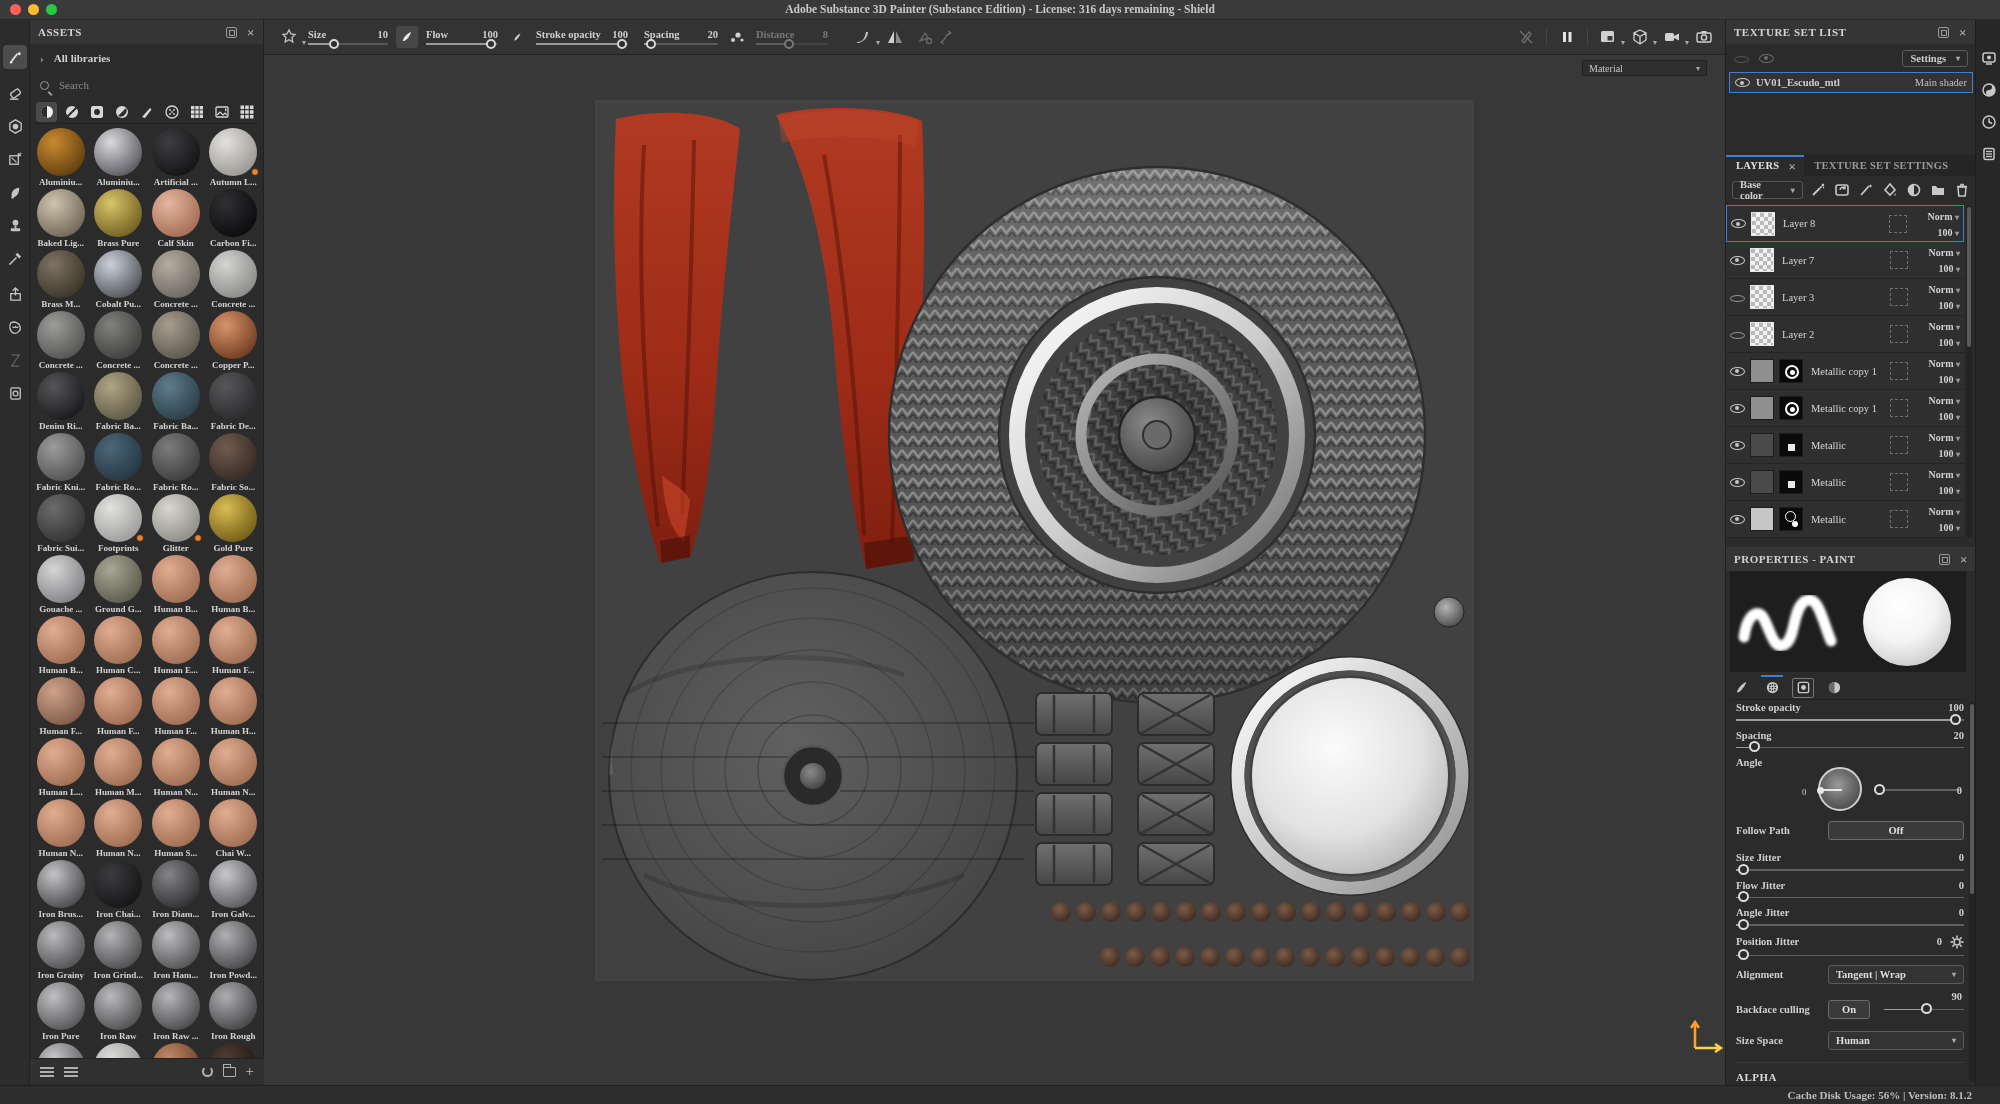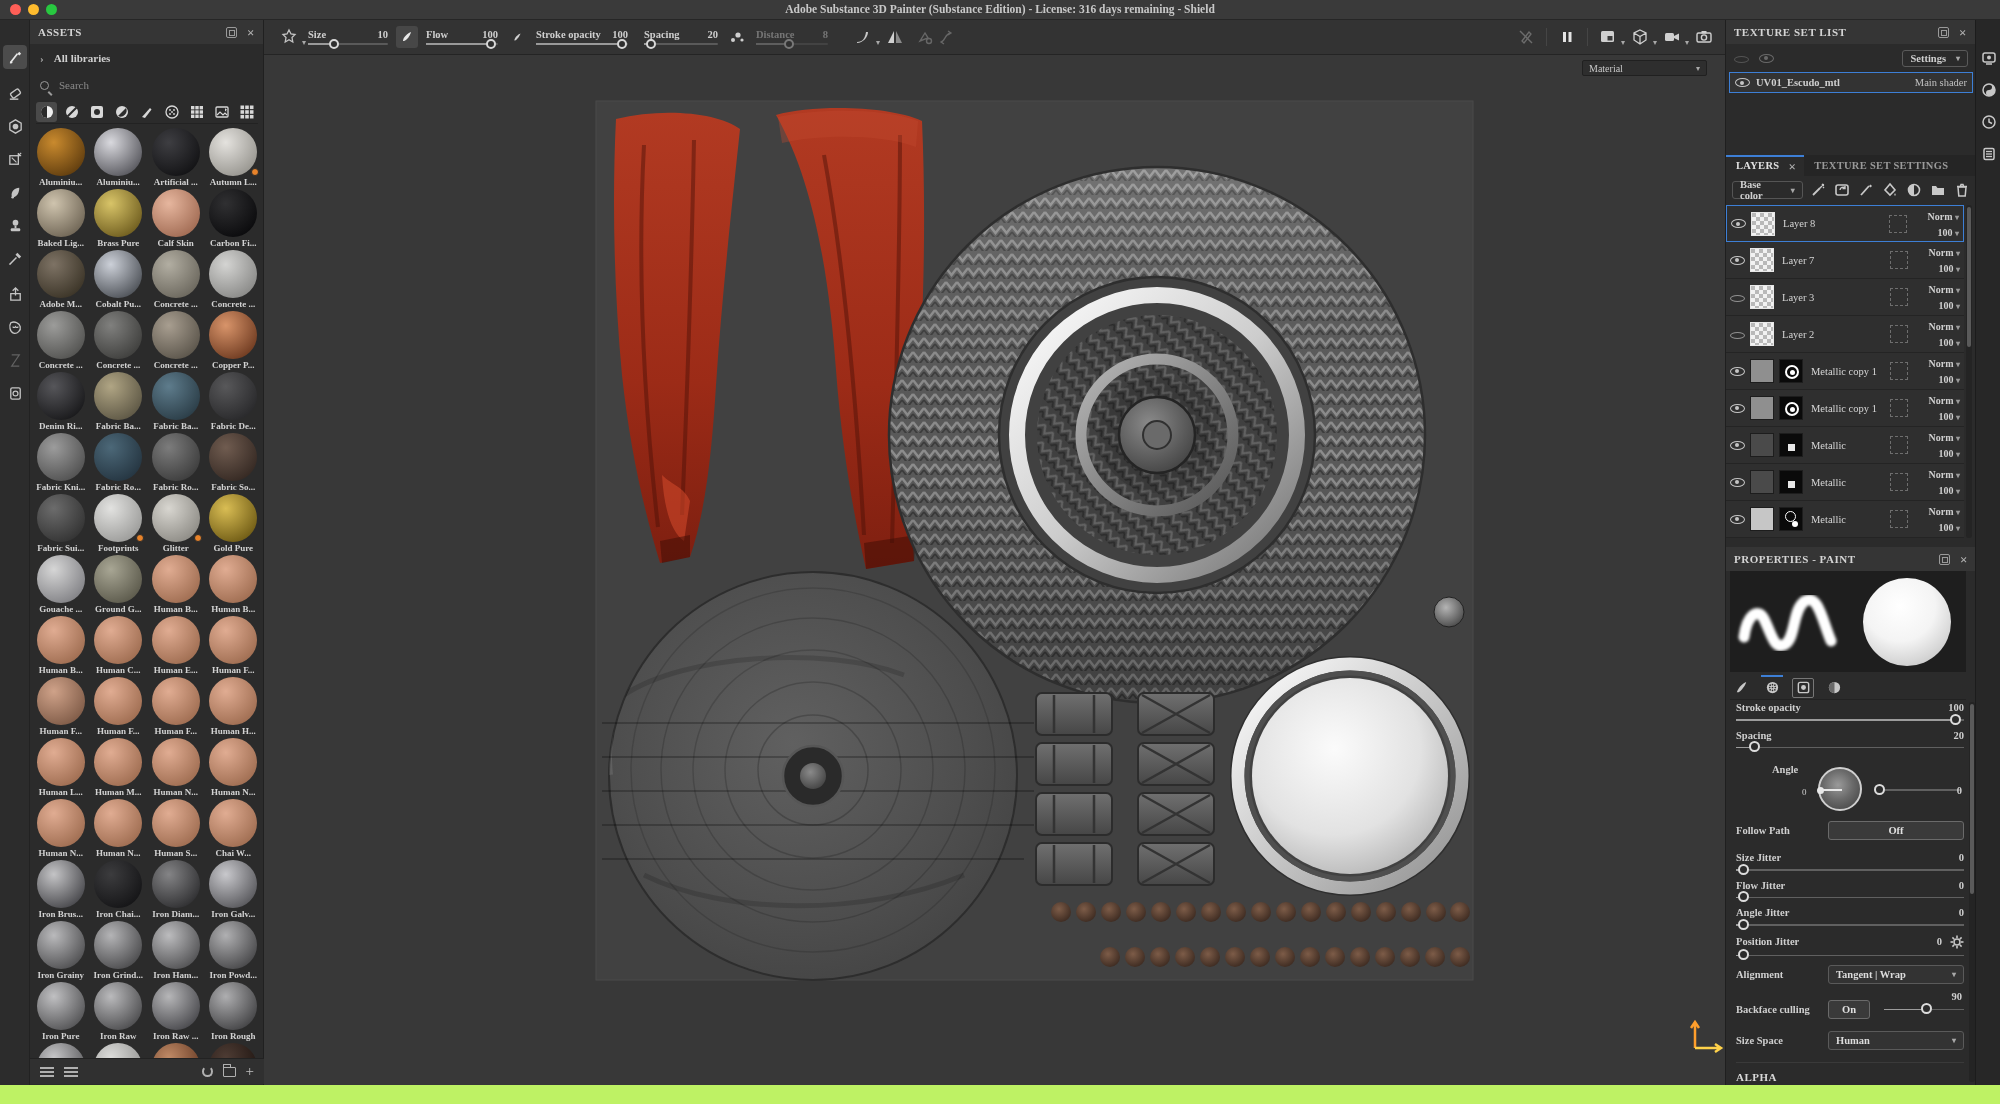--- a/index.html
+++ b/index.html
@@ -125,21 +125,21 @@
   .ptrack .pknob { position:absolute; top:-5.5px; width:11px; height:11px; margin-left:-5px; border-radius:50%; background:#2b2b2b; border:2px solid #dcdcdc; }
   .gearico { width:14px; height:14px; margin-left:8px; }
   .prop-row { display:flex; align-items:center; font-size:10.5px; font-weight:bold; color:#cfcfcf; margin-bottom:12px; position:relative; }
   .prop-row .plbl { width:92px; flex:none; }
   .pbtn { border:1px solid #6a6a6a; border-radius:3px; background:#3a3a3a; text-align:center; padding:3px 0; color:#e0e0e0; }
   .pbtn.wide { flex:1; }
   .pbtn.small { width:42px; margin-right:10px; }
   .pdd { flex:1; border:1px solid #5a5a5a; border-radius:3px; background:#333; display:flex; align-items:center; padding:3px 7px; color:#dcdcdc; }
   .pdd .sp { flex:1; }
   #angle-row { position:relative; height:60px; margin-bottom:4px; }
-  #angle-lbl { position:absolute; left:0; top:7px; font-size:10.5px; font-weight:bold;margin-left:36px; }
+  #angle-lbl { position:absolute; left:0; top:0; font-size:10.5px; font-weight:bold; }
   #angle-val { position:absolute; right:2px; top:28px; font-size:10.5px; font-weight:bold; }
   #dial { position:absolute; left:82px; top:10px; width:44px; height:44px; border-radius:50%;
     background:radial-gradient(circle at 45% 40%, #9a9a9a 0%, #6a6a6a 45%, #3c3c3c 100%); border:2px solid #cfcfcf; }
   #dial .needle { position:absolute; left:0; top:20px; width:22px; height:2px; background:#e8e8e8; }
   #dial .zdot { position:absolute; left:-3px; top:18px; width:7px; height:7px; border-radius:50%; background:#e8e8e8; }
   #dial-zero { position:absolute; left:66px; top:30px; font-size:9px; color:#cfcfcf; }
   #angle-slider { position:absolute; left:138px; right:4px; top:32px; }
   .chev { font-style:normal; font-size:8px; color:#a8a8a8; }
   .divider { height:1px; background:#3a3a3a; margin:4px 0 8px; }
   #alpha-h { font-size:11px; font-weight:bold; letter-spacing:.5px; color:#d8d8d8; }
@@ -501,21 +501,21 @@
         <div class="acell">
           <div class="asphere" style="background:radial-gradient(circle at 35% 30%, #e6b69e, #a06a52 82%)"></div>
           <div class="aname">Calf Skin</div>
         </div>
         <div class="acell">
           <div class="asphere" style="background:radial-gradient(circle at 35% 30%, #303032, #0a0a0c 82%)"></div>
           <div class="aname">Carbon Fi...</div>
         </div>
         <div class="acell">
           <div class="asphere" style="background:radial-gradient(circle at 35% 30%, #7e7365, #3a3326 82%)"></div>
-          <div class="aname">Adobe M...</div>
+          <div class="aname">Brass M...</div>
         </div>
         <div class="acell">
           <div class="asphere" style="background:radial-gradient(circle at 35% 30%, #ccd0d8, #4c5056 82%)"></div>
           <div class="aname">Cobalt Pu...</div>
         </div>
         <div class="acell">
           <div class="asphere" style="background:radial-gradient(circle at 35% 30%, #b2aea2, #6a665c 82%)"></div>
           <div class="aname">Concrete ...</div>
         </div>
         <div class="acell">
@@ -1301,14 +1301,17 @@
     <span class="eico" style="top:124px">
       <svg width="16" height="16" viewBox="0 0 16 16">
           <rect x="3" y="2.5" width="10" height="11" rx="1.5" fill="none" stroke="#c8c8c8" stroke-width="1.5"></rect>
           <line x1="5" y1="5.5" x2="11" y2="5.5" stroke="#c8c8c8" stroke-width="1.3"></line>
           <line x1="5" y1="8" x2="11" y2="8" stroke="#c8c8c8" stroke-width="1.3"></line>
           <line x1="5" y1="10.5" x2="11" y2="10.5" stroke="#c8c8c8" stroke-width="1.3"></line>
         </svg>
     </span>
   </div>
 
+  <div id="statusbar">
+    <span>Cache Disk Usage:   56% | Version: 8.1.2</span>
+  </div>
 
 </div>
 
 </body></html>

